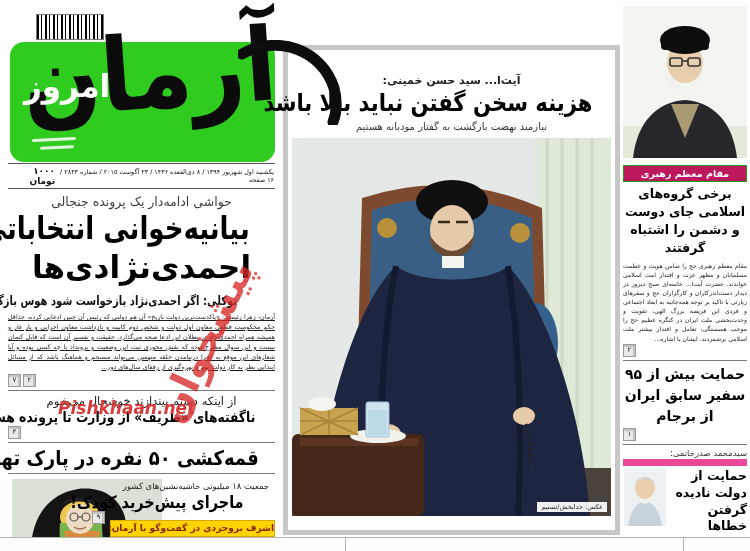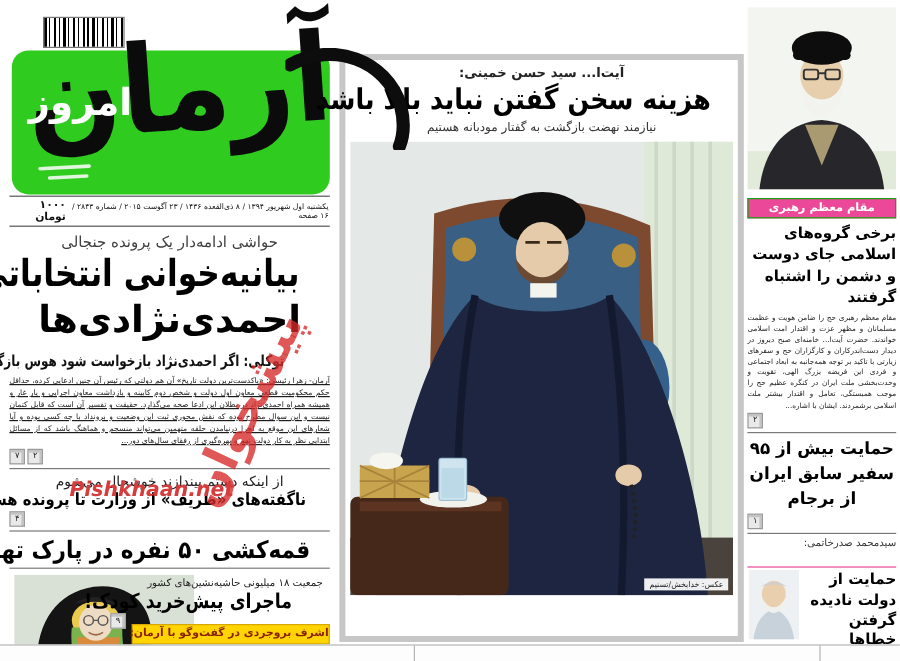--- a/index.html
+++ b/index.html
@@ -37,34 +37,34 @@
   .knife-h{font-size:20px;font-weight:bold;margin-top:2px;}
   .child-block{position:relative;height:96px;margin-top:2px;}
   .child-kicker{position:absolute;right:0;top:4px;width:158px;text-align:center;font-size:8.5px;color:#222;margin-left:28px;}
   .child-h{position:absolute;right:16px;top:15px;width:158px;text-align:center;font-size:17px;font-weight:bold;}
   .ybar{position:absolute;right:0;top:43px;width:163px;height:15px;background:#ffd400;border:1px solid #d8a800;
         color:#8a2000;font-size:9px;font-weight:bold;text-align:center;line-height:15px;}
   .child-ref{position:absolute;left:84px;top:34px;}
   
   .center-block{position:absolute;left:283px;top:45px;width:337px;height:490px;border:5px solid #c7c7c7;
                 background:#fff;box-sizing:border-box;}
-  .c-kicker{font-size:11px;font-weight:bold;color:#222;margin-top:4px;}
+  .c-kicker{font-size:11px;font-weight:bold;color:#222;margin-top:24px;}
   .c-h{font-size:24px;font-weight:bold;color:#000;margin-top:2px;}
   .c-sub{font-size:10px;color:#333;margin-top:4px;}
   .c-photo-wrap{position:relative;margin:6px auto 0 auto;width:319px;height:378px;}
   .credit{position:absolute;bottom:4px;right:4px;background:rgba(255,255,255,.93);font-size:6.5px;
           color:#222;padding:1px 4px;}
   
   .right-col{position:absolute;right:3px;top:6px;width:124px;}
-  .leader-label{margin-top:3px;background:#ec4899;border:1px solid #17a10e;color:#fff;font-size:9.5px;
+  .leader-label{margin-top:3px;background:#be185d;border:1px solid #17a10e;color:#fff;font-size:9.5px;
                 font-weight:bold;text-align:center;padding:2px 0;}
-  .leader-h{font-size:12.5px;font-weight:bold;text-align:right;line-height:1.45;margin-top:3px;color:#000;}
+  .leader-h{font-size:12.5px;font-weight:bold;text-align:center;line-height:1.45;margin-top:3px;color:#000;}
   .leader-body{font-size:6.1px;line-height:1.5;text-align:justify;color:#222;margin-top:3px;}
   .jcpoa-h{font-size:14px;font-weight:bold;text-align:center;line-height:1.5;margin-top:1px;}
-  .sadr-byline{font-size:8.5px;color:#333;border-bottom:1px solid #ec4899;padding-bottom:14px;margin-top:1px;}
+  .sadr-byline{font-size:8.5px;color:#333;border-bottom:7px solid #ec4899;padding-bottom:1px;margin-top:1px;}
   .sadr-row{position:relative;display:flex;direction:rtl;gap:3px;align-items:flex-start;margin-top:2px;}
   .sadr-h{width:78px;font-size:12.5px;font-weight:bold;line-height:1.35;}
   .sadr-ref{position:absolute;left:0;bottom:0;}
   .notes-header{margin-top:3px;background:#2fcb1f;border:1px solid #17a10e;color:#fff;font-size:9px;
                 font-weight:bold;text-align:center;padding:2px 0;letter-spacing:1px;}
   
   .wm-stamp{position:absolute;left:118px;top:318px;z-index:40;font-size:40px;font-weight:bold;
             color:rgba(214,40,40,.78);transform:rotate(-65deg);transform-origin:center;}
   .wm-text{position:absolute;left:58px;top:398px;z-index:40;font-size:17px;font-weight:bold;font-style:italic;
            color:#d63c3c;direction:ltr;}

